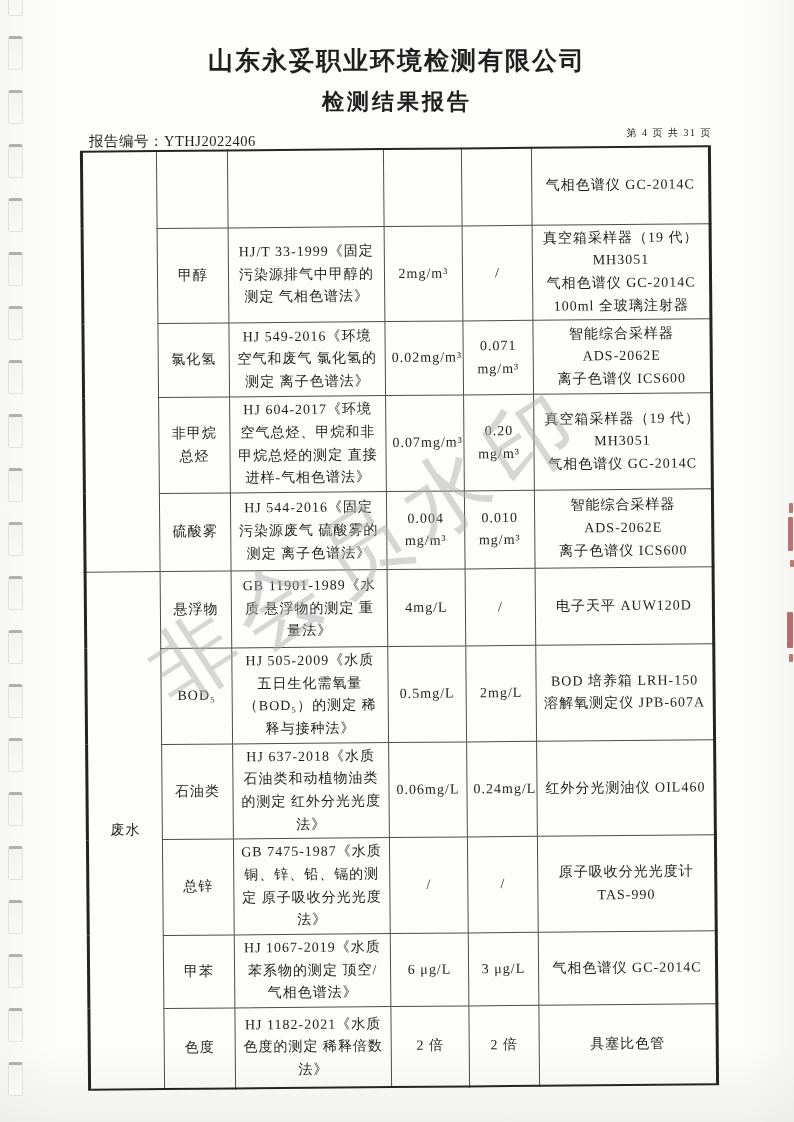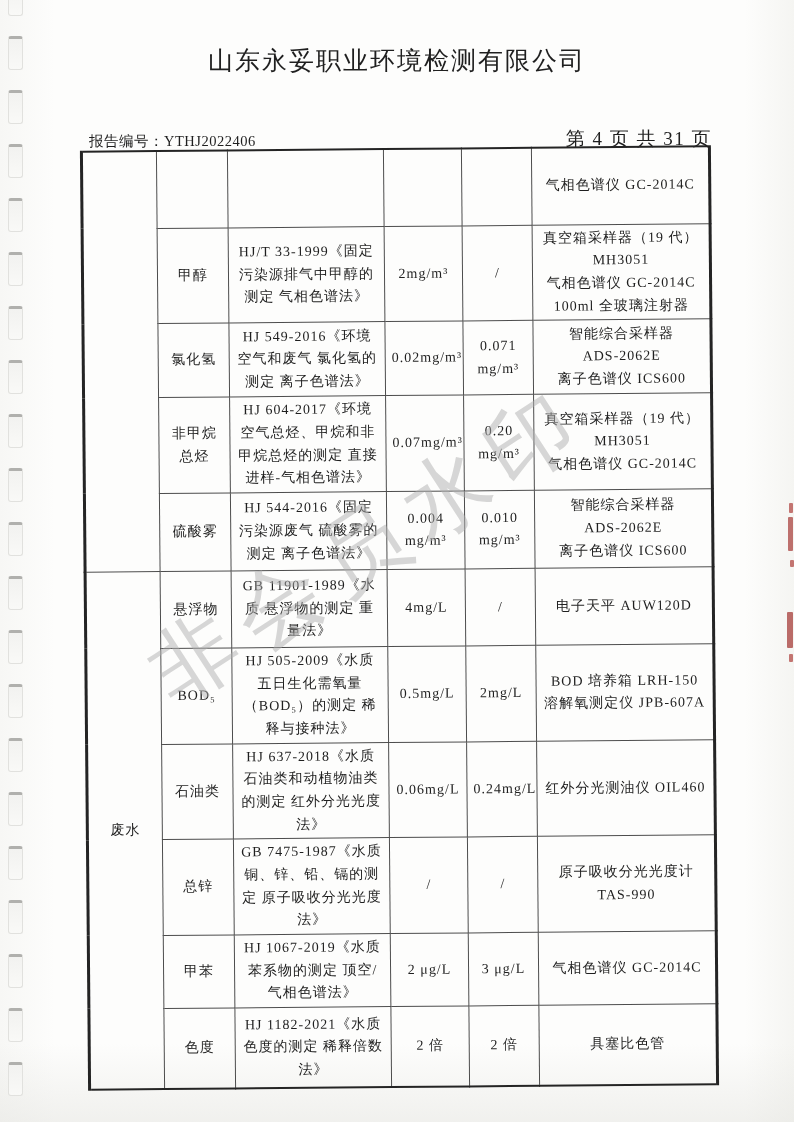--- a/index.html
+++ b/index.html
@@ -22,33 +22,33 @@
     position: absolute; left: 8px; width: 15px; height: 34px;
     box-sizing: border-box;
     background: linear-gradient(180deg, #f2f2f0, #f9f9f7);
     border: 1px solid #e1e1de;
     border-top: 3px solid #b0b0ad;
     border-radius: 3px;
   }
   
   .company {
     position: absolute; left: 0; width: 100%; top: 44px;
-    text-align: center; font-size: 25px; font-weight: 400; letter-spacing: 2px;
+    text-align: center; font-size: 25px; font-weight: 700; letter-spacing: 2px;
   }
   .subtitle {
     position: absolute; left: 0; width: 100%; top: 87px;
     text-align: center; font-size: 22px; font-weight: 700; letter-spacing: 3px;
   }
   .meta-left {
     position: absolute; left: 89px; top: 132px;
     font-size: 14.5px; letter-spacing: .5px; text-align: center;
   }
   .meta-right {
     position: absolute; right: 82px; top: 126px;
-    font-size: 19px; letter-spacing: 1.5px;
+    font-size: 10px; letter-spacing: 1.5px;
   }
   
   .table-wrap {
     position: absolute; left: 84px; top: 148px; width: 628px;
     transform: rotate(-0.5deg);
     z-index: 1;
   }
   table.results {
     border-collapse: collapse; table-layout: fixed;
     width: 628px;
@@ -109,20 +109,21 @@
   <div class="hole" style="top:684px"></div>
   <div class="hole" style="top:738px"></div>
   <div class="hole" style="top:792px"></div>
   <div class="hole" style="top:846px"></div>
   <div class="hole" style="top:900px"></div>
   <div class="hole" style="top:954px"></div>
   <div class="hole" style="top:1008px"></div>
   <div class="hole" style="top:1062px"></div>
 
   <div class="company">山东永妥职业环境检测有限公司</div>
+  <div class="subtitle">检测结果报告</div>
   <div class="meta-left">报告编号：YTHJ2022406</div>
   <div class="meta-right">第 4 页  共 31 页</div>
 
   <div class="table-wrap">
     <table class="results">
       <colgroup>
         <col style="width:75px">
           <col style="width:71px">
           <col style="width:156px">
         <col style="width:78px">
@@ -202,21 +203,21 @@
           <td class="item">总锌</td>
           <td class="method">GB 7475-1987《水质 铜、锌、铅、镉的测定 原子吸收分光光度法》</td>
           <td class="val">/</td>
           <td class="val">/</td>
           <td class="lines">原子吸收分光光度计
 TAS-990</td>
         </tr>
         <tr style="height:67px">
           <td class="item">甲苯</td>
           <td class="method">HJ 1067-2019《水质 苯系物的测定 顶空/气相色谱法》</td>
-          <td class="val">2 μg/L</td>
+          <td class="val">6 μg/L</td>
           <td class="val">3 μg/L</td>
           <td class="lines">气相色谱仪  GC-2014C</td>
         </tr>
         <tr style="height:81px">
           <td class="item">色度</td>
           <td class="method">HJ 1182-2021《水质 色度的测定 稀释倍数法》</td>
           <td class="val">2 倍</td>
           <td class="val">2 倍</td>
           <td class="lines">具塞比色管</td>
         </tr>

